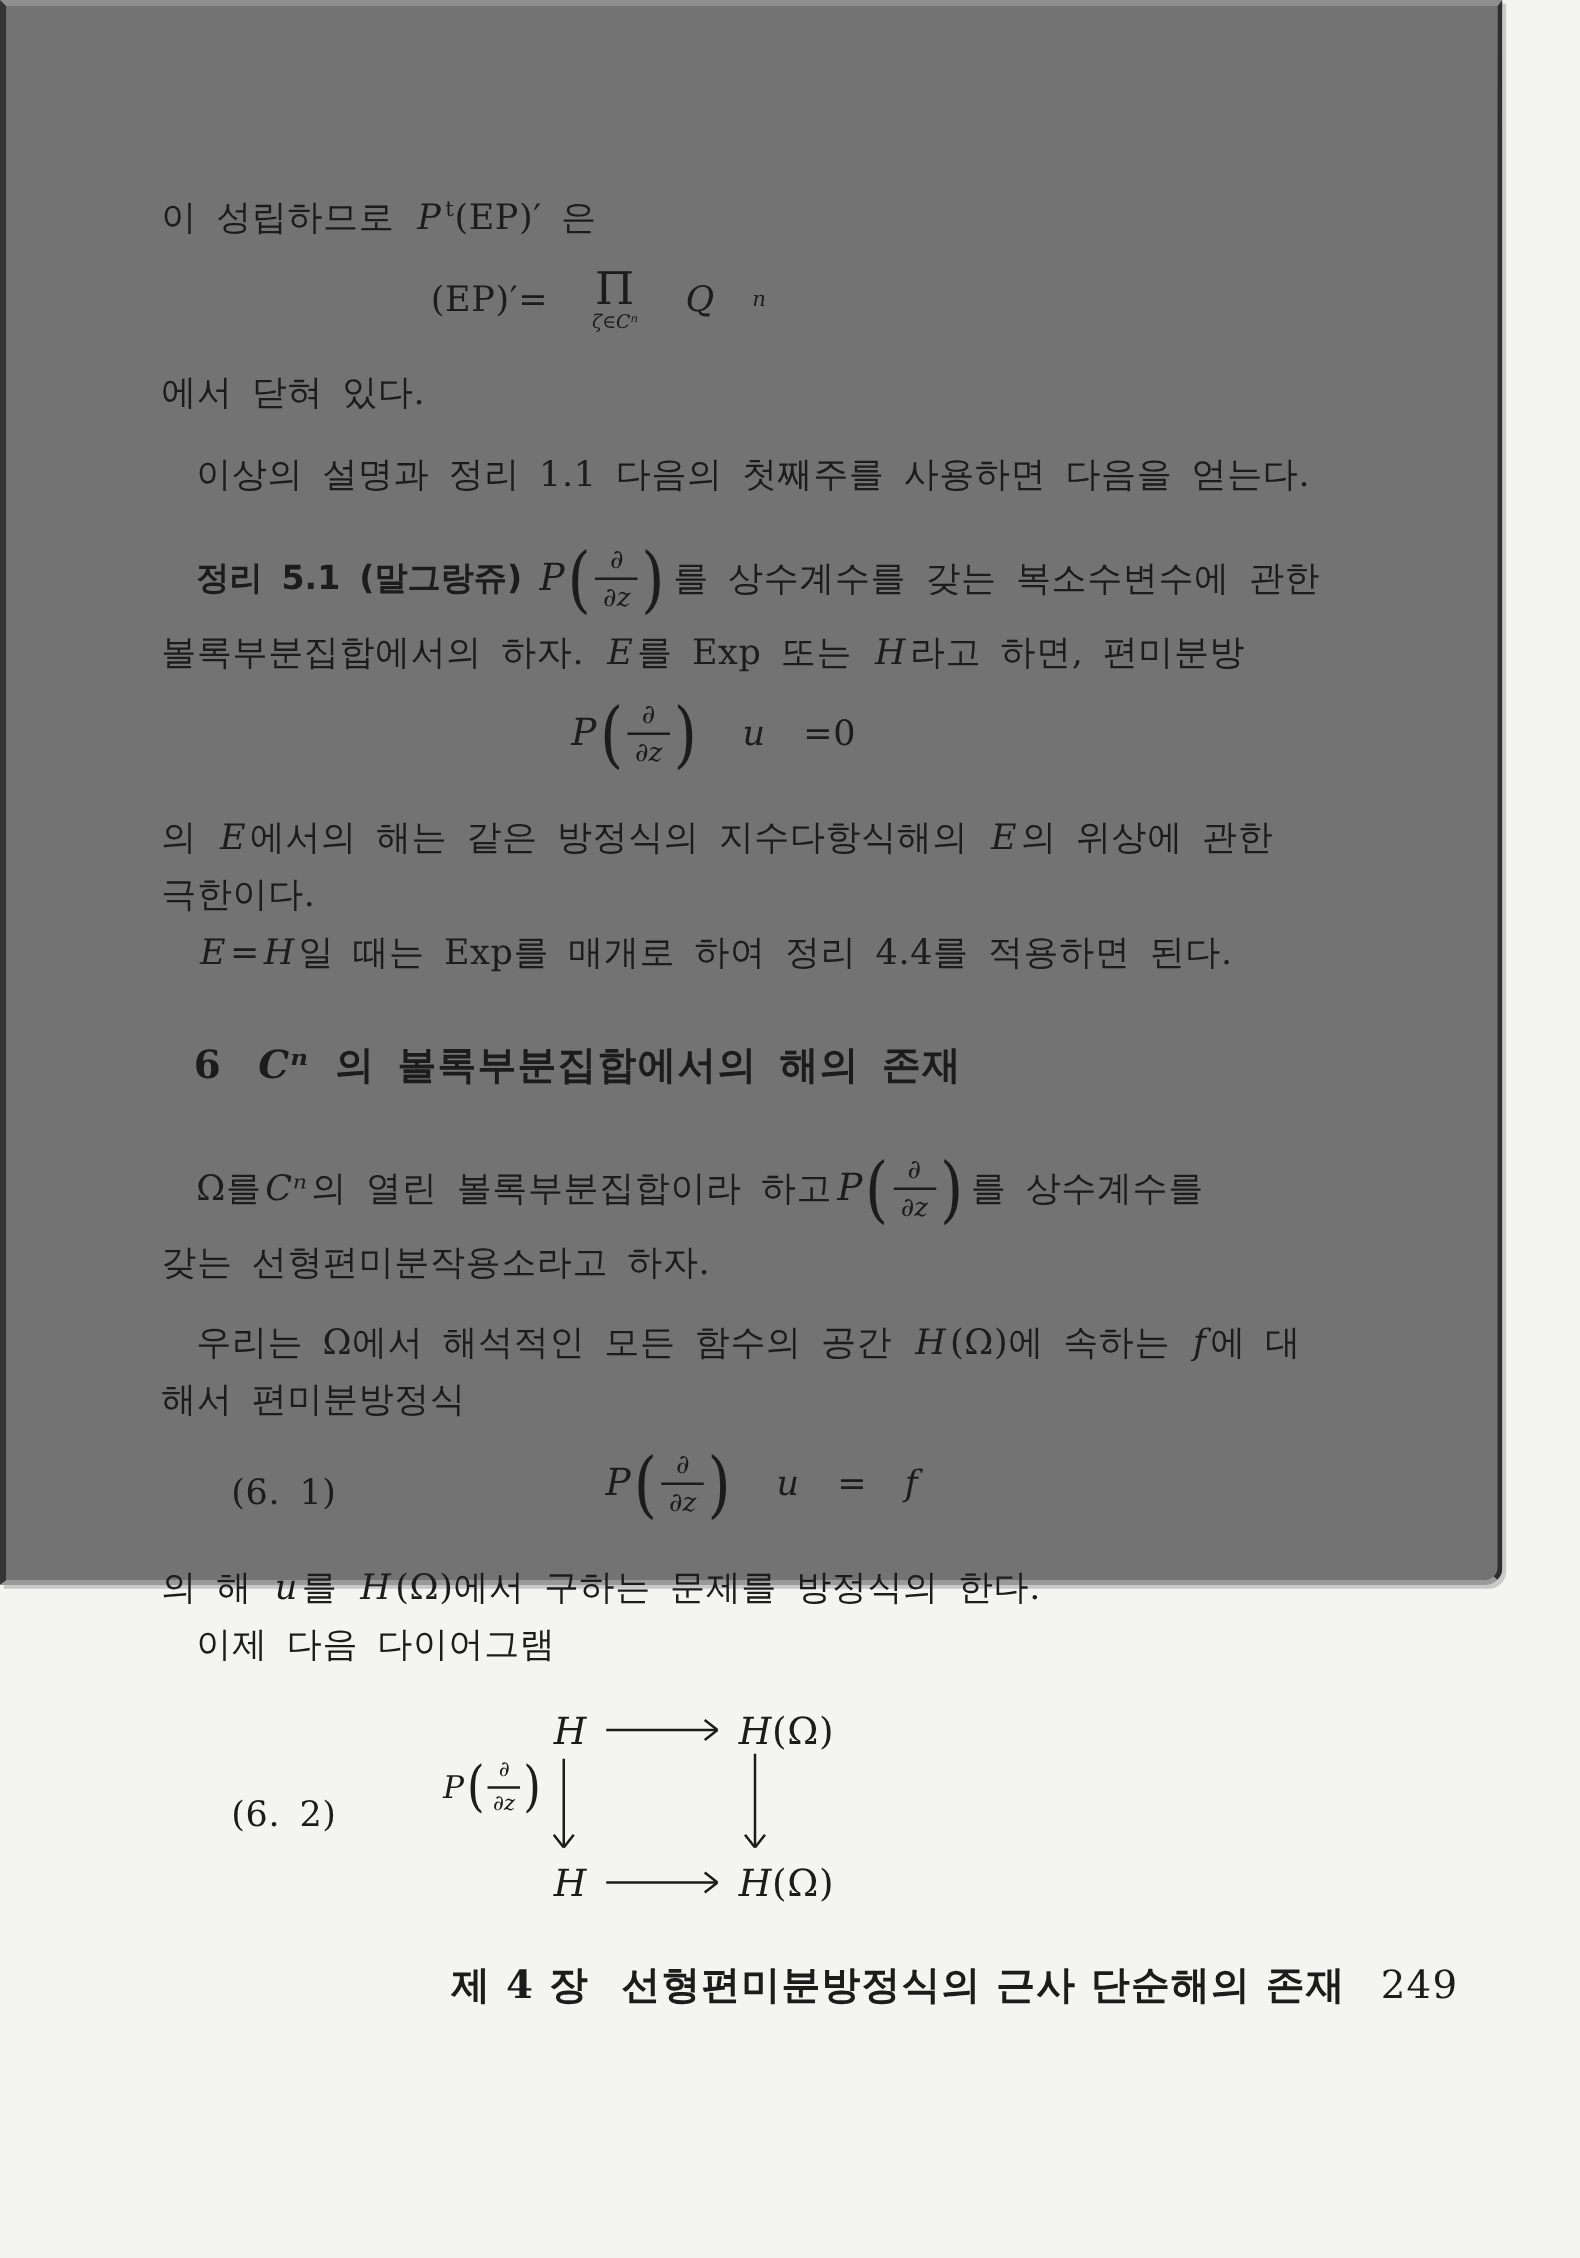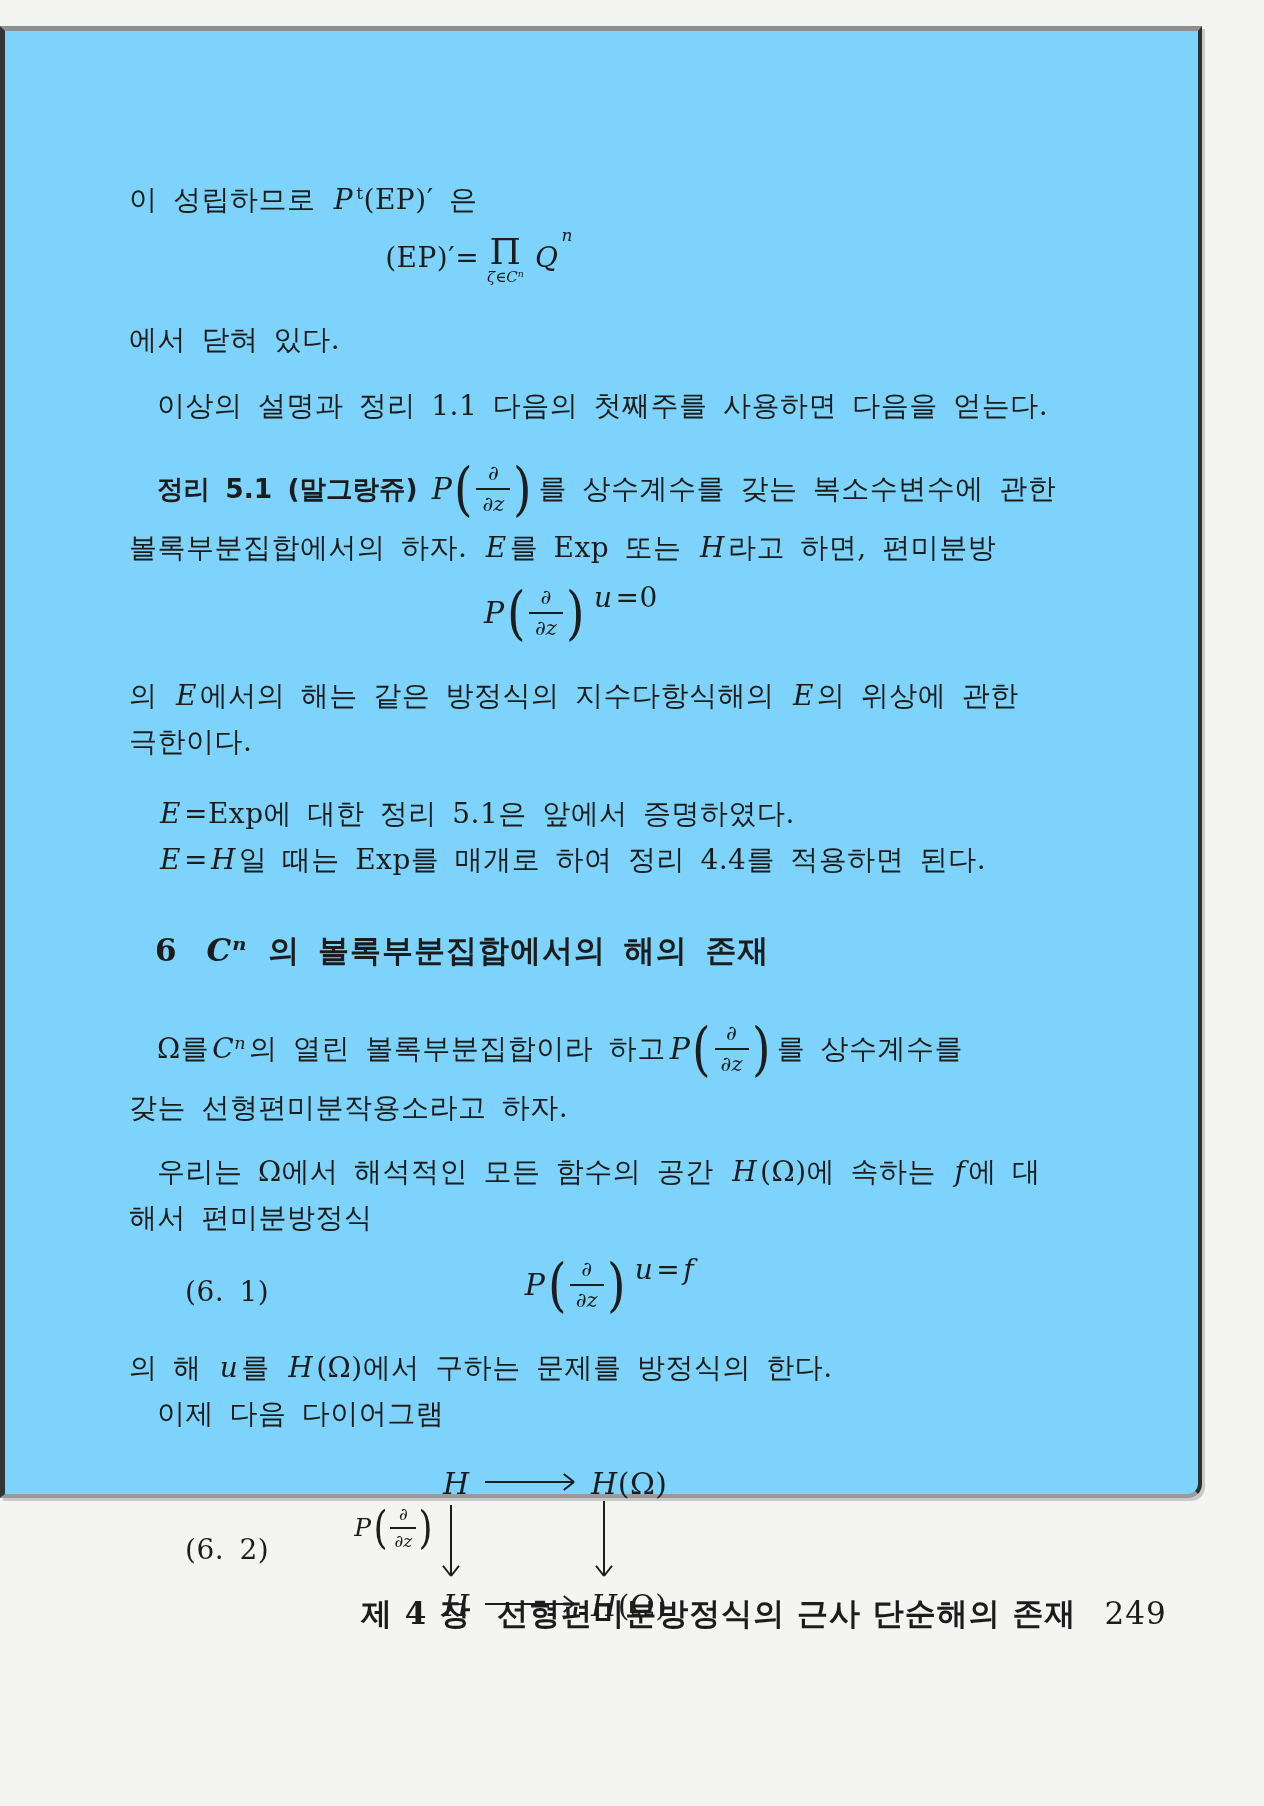--- a/index.html
+++ b/index.html
@@ -4,47 +4,46 @@
 <style>
   * { margin:0; padding:0; box-sizing:border-box; }
   html,body { width:1264px; height:1806px; }
   body {
     background:#f4f4f3;
     font-family:"DejaVu Serif","Liberation Serif",serif;
     color:#1c1c1c;
   }
   .page {
     position:absolute; left:0; top:0;
-    width:1202px; height:1472px;
-    background:#7dd3fc;
+    width:1202px; height:1268px;
+    background:#737373;
     border-top:5px solid #8e8e8e;
     border-left:5px solid #343434;
     border-right:4px solid #2e2e2e;
     border-bottom:4px solid #9a9a9a;
     border-bottom-right-radius:14px;
     box-shadow:3px 3px 0 #c9c9c9;
-    margin-top:26px;
   }
   .content {
     position:relative;
     padding:146px 58px 0 124px;
     font-size:28px;
     line-height:46px;
     word-spacing:6px;
     letter-spacing:0.5px;
   }
   .line { white-space:nowrap; }
   .indent { padding-left:28px; }
   .mi { font-style:italic; font-family:"DejaVu Serif","Liberation Serif",serif; padding:0 3px; }
   .rm { font-style:normal; }
   sup { font-size:17px; vertical-align:super; line-height:0; }
   sub { font-size:17px; vertical-align:sub; line-height:0; font-style:italic; }
 
   
-  .eq { display:flex; justify-content:center; }
+  .eq { display:flex; align-items:center; justify-content:center;gap:27px; }
   .eq1 { margin-top:12px; height:62px; width:700px; }
   .bigop { display:inline-flex; flex-direction:column; align-items:center; margin:0 8px; }
   .bigop .pi { font-size:36px; line-height:34px; }
   .bigop .under { font-size:15px; line-height:16px; font-style:italic; letter-spacing:0; word-spacing:0; }
 
   
   .pfrac { display:inline-flex; align-items:center; vertical-align:middle; margin:0 4px; }
   .pfrac .pp { font-style:italic; font-size:30px; }
   .pfrac .paren { font-size:58px; font-weight:200; line-height:58px; transform:scaleX(.82); }
   .frac { display:inline-flex; flex-direction:column; align-items:center; font-size:21px; line-height:1; font-style:italic; margin:0 1px; letter-spacing:0; word-spacing:0; }
@@ -144,21 +143,20 @@
         </span>
         <span class="paren">)</span>
       </span>
       <i class="mi">u</i>
         <span>=0</span>
     </div>
 
     <div class="line mt22"><span>의 </span><i class="mi">E</i><span>에서의  해는  같은  방정식의  지수다항식해의 </span><i class="mi">E</i><span>의  위상에  관한</span></div>
     <div class="line"><span>극한이다.</span></div>
 
-    <div class="line indent mt26"><i class="mi">E</i><span>=Exp에 대한 정리 5.1은 앞에서 증명하였다.</span></div>
     <div class="line indent"><i class="mi">E</i><span>=</span><i class="mi">H</i><span>일 때는 Exp를 매개로 하여 정리 4.4를 적용하면 된다.</span></div>
 
     <div class="heading"><span class="num">6</span><i class="mi">Cⁿ</i><span> 의 볼록부분집합에서의 해의 존재</span></div>
 
     <div class="flexline indent mt40 h72">
       <span>Ω를 </span>
         <i class="mi">Cⁿ</i>
         <span>의  열린  볼록부분집합이라  하고</span>
       <span class="pfrac">
         <span class="pp">P</span>

